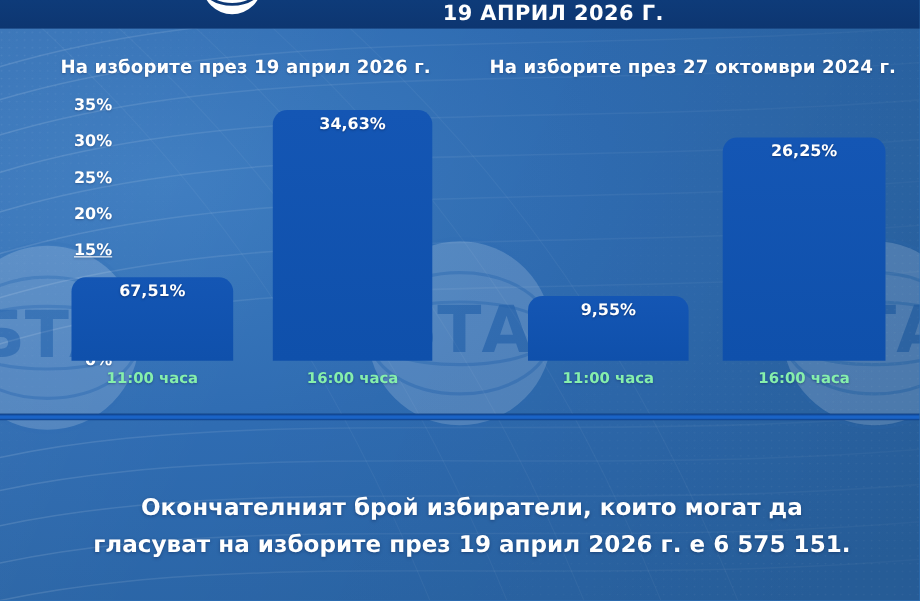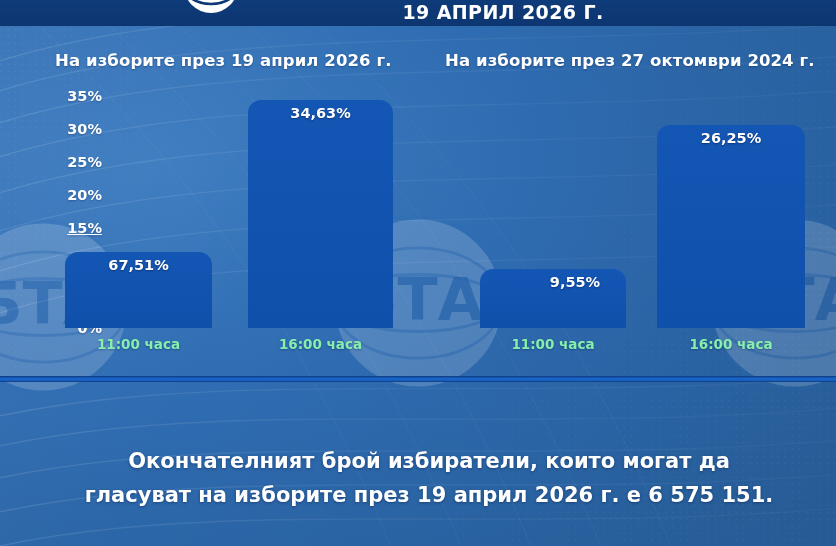--- a/index.html
+++ b/index.html
@@ -225,21 +225,21 @@
       <div class="ytick" style="top:302px;">0%</div>
     </div>
 
     <div class="bar" style="left:65px;width:147px;top:226px;height:76px;"></div>
     <div class="bar" style="left:248px;width:145px;top:74px;height:228px;"></div>
     <div class="bar" style="left:480px;width:146px;top:243px;height:59px;"></div>
     <div class="bar" style="left:657px;width:148px;top:99px;height:203px;"></div>
 
     <div class="bar-value" style="left:65px;width:147px;top:231px;">67,51%</div>
     <div class="bar-value" style="left:248px;width:145px;top:79px;">34,63%</div>
-    <div class="bar-value" style="left:502px;width:146px;top:248px;">9,55%</div>
+    <div class="bar-value" style="left:480px;width:146px;top:248px;">9,55%</div>
     <div class="bar-value" style="left:657px;width:148px;top:104px;">26,25%</div>
 
     <div class="xtick" style="left:65px;width:147px;top:310px;">11:00 часа</div>
     <div class="xtick" style="left:248px;width:145px;top:310px;">16:00 часа</div>
     <div class="xtick" style="left:480px;width:146px;top:310px;">11:00 часа</div>
     <div class="xtick" style="left:657px;width:148px;top:310px;">16:00 часа</div>
   </div>
 
   <div id="divider"></div>
 

